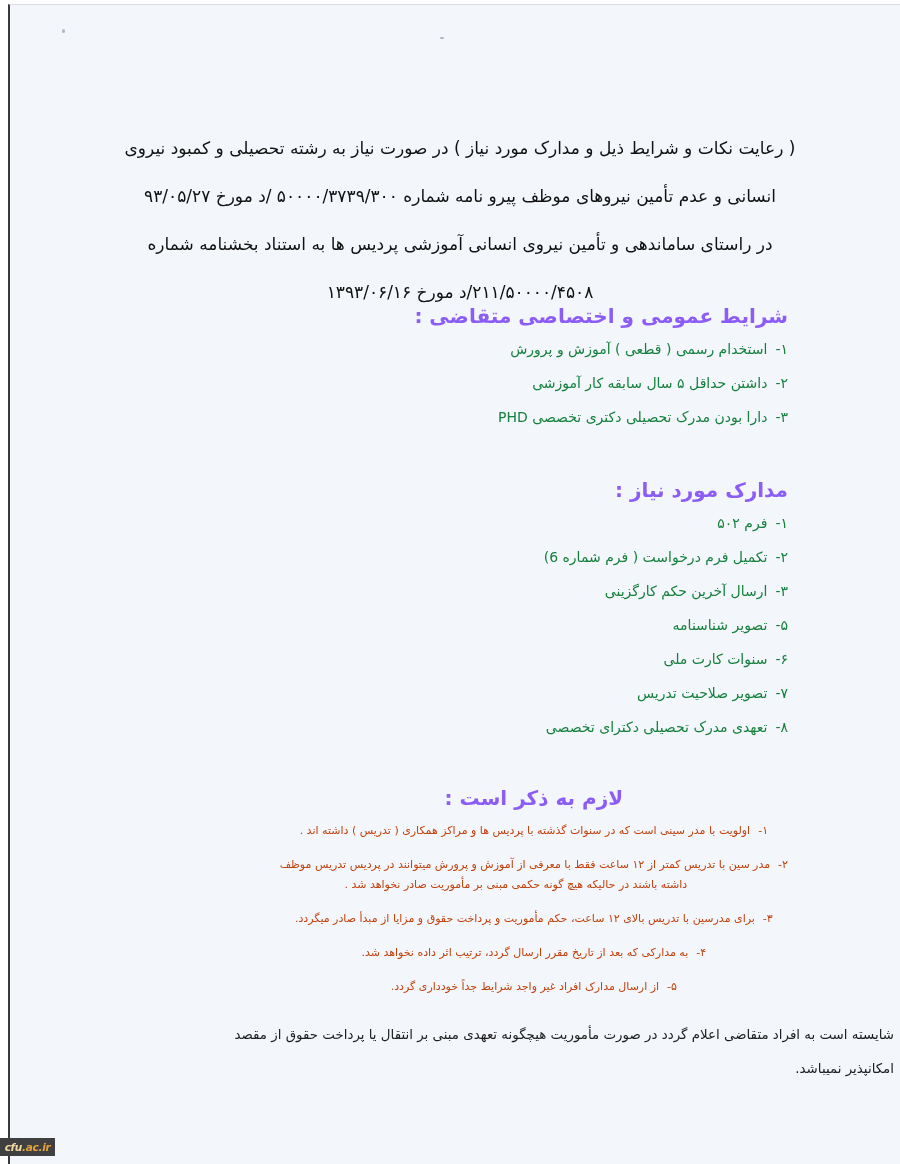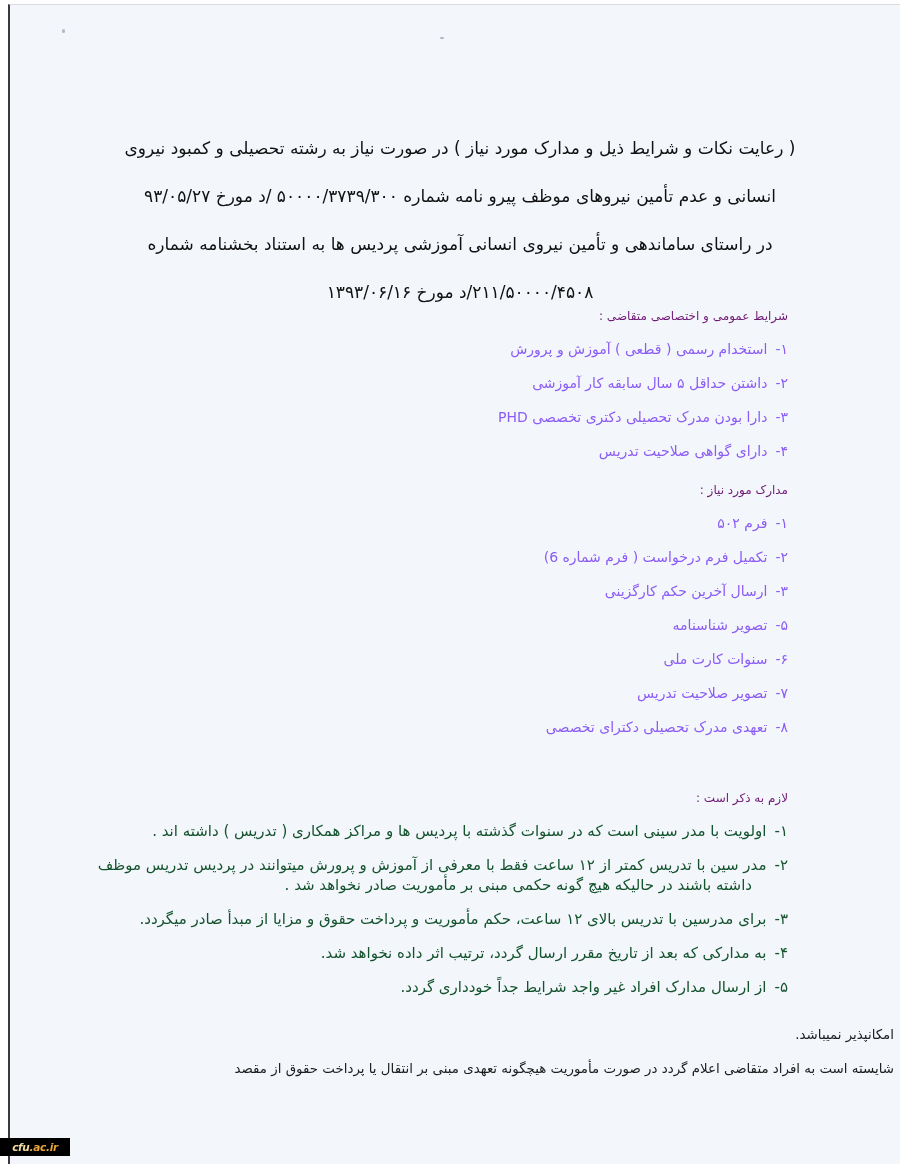--- a/index.html
+++ b/index.html
@@ -52,45 +52,45 @@
       letter-spacing: -0.2px;
       margin-top: 28px;
     }
     .section {
       position: absolute;
       right: 112px;
       direction: rtl;
       text-align: right;
     }
     .section-title {
-      font-weight: normal;
-      font-size: 12px;
-      line-height: 20px;
-      color: #701a75;
+      font-weight: bold;
+      font-size: 20px;
+      line-height: 20px;
+      color: #8b5cf6;
       margin-bottom: 13px;
       white-space: nowrap;
     }
     .item {
       font-size: 14px;
       line-height: 20px;
       height: 20px;
       margin-bottom: 14px;
       white-space: nowrap;
-      color: #8b5cf6;
+      color: #15803d;
     }
     .item .num {
       display: inline-block;
       margin-left: 8px;
     }
     .note {
-      font-size: 15px;
+      font-size: 11px;
       line-height: 20px;
       margin-bottom: 14px;
       white-space: nowrap;
-      color: #14532d;
+      color: #c2410c;
     }
     .note .num {
       display: inline-block;
       margin-left: 8px;
     }
     .note .cont {
       display: block;
       padding-right: 36px;
     }
     .closing {
@@ -106,23 +106,23 @@
     }
     .closing .line {
       display: block;
       white-space: nowrap;
       margin-bottom: 14px;
     }
     .watermark {
       position: absolute;
       left: 0;
       top: 1138px;
-      width: 70px;
+      width: 55px;
       height: 18px;
-      background: #000000;
+      background: #404040;
       direction: ltr;
       text-align: center;
       font-family: "DejaVu Sans", sans-serif;
       font-size: 10.5px;
       font-weight: bold;
       font-style: italic;
       line-height: 18px;
       letter-spacing: -0.3px;
     }
     .watermark .wm-a { color: #f0d9a0; }
@@ -147,23 +147,20 @@
   <div class="section-title">شرایط عمومی و اختصاصی متقاضی :</div>
   <div class="item">
     <span class="num">۱-</span><span>استخدام رسمی ( قطعی ) آموزش و پرورش</span>
   </div>
   <div class="item">
     <span class="num">۲-</span><span>داشتن حداقل ۵ سال سابقه کار آموزشی</span>
   </div>
   <div class="item">
     <span class="num">۳-</span><span>دارا بودن مدرک تحصیلی دکتری تخصصی PHD</span>
   </div>
-  <div class="item">
-    <span class="num">۴-</span><span>دارای گواهی صلاحیت تدریس</span>
-  </div>
 </div>
 
 <div class="section" style="top:480px;">
   <div class="section-title">مدارک مورد نیاز :</div>
   <div class="item">
     <span class="num">۱-</span><span>فرم ۵۰۲</span>
   </div>
   <div class="item">
     <span class="num">۲-</span><span>تکمیل فرم درخواست ( فرم شماره 6)</span>
   </div>
@@ -177,40 +174,40 @@
     <span class="num">۶-</span><span>سنوات کارت ملی</span>
   </div>
   <div class="item">
     <span class="num">۷-</span><span>تصویر صلاحیت تدریس</span>
   </div>
   <div class="item">
     <span class="num">۸-</span><span>تعهدی مدرک تحصیلی دکترای تخصصی</span>
   </div>
 </div>
 
-<div class="section" style="top:788px;">
+<div class="section" style="top:788px;text-align:center;">
   <div class="section-title">لازم به ذکر است :</div>
   <div class="note">
     <span class="num">۱-</span><span>اولویت با مدر سینی است که در سنوات گذشته با پردیس ها و مراکز همکاری ( تدریس ) داشته اند .</span>
   </div>
   <div class="note">
     <span class="num">۲-</span><span>مدر سین با تدریس کمتر از ۱۲ ساعت فقط با معرفی از آموزش و پرورش میتوانند در پردیس تدریس موظف</span>
     <span class="cont">داشته باشند در حالیکه هیچ گونه حکمی مبنی بر مأموریت صادر نخواهد شد .</span>
   </div>
   <div class="note">
     <span class="num">۳-</span><span>برای مدرسین با تدریس بالای ۱۲ ساعت، حکم مأموریت و پرداخت حقوق و مزایا از مبدأ صادر میگردد.</span>
   </div>
   <div class="note">
     <span class="num">۴-</span><span>به مدارکی که بعد از تاریخ مقرر ارسال گردد، ترتیب اثر داده نخواهد شد.</span>
   </div>
   <div class="note">
     <span class="num">۵-</span><span>از ارسال مدارک افراد غیر واجد شرایط جداً خودداری گردد.</span>
   </div>
 </div>
 
 <div class="closing">
+  <span class="line">شایسته است به افراد متقاضی اعلام گردد در صورت مأموریت هیچگونه تعهدی مبنی بر انتقال یا پرداخت حقوق از مقصد</span>
   <span class="line">امکانپذیر نمیباشد.</span>
-  <span class="line">شایسته است به افراد متقاضی اعلام گردد در صورت مأموریت هیچگونه تعهدی مبنی بر انتقال یا پرداخت حقوق از مقصد</span>
 </div>
 
 <div class="watermark">
   <span class="wm-a">cfu</span><span class="wm-b">.ac.ir</span>
 </div>
 
 </body></html>

